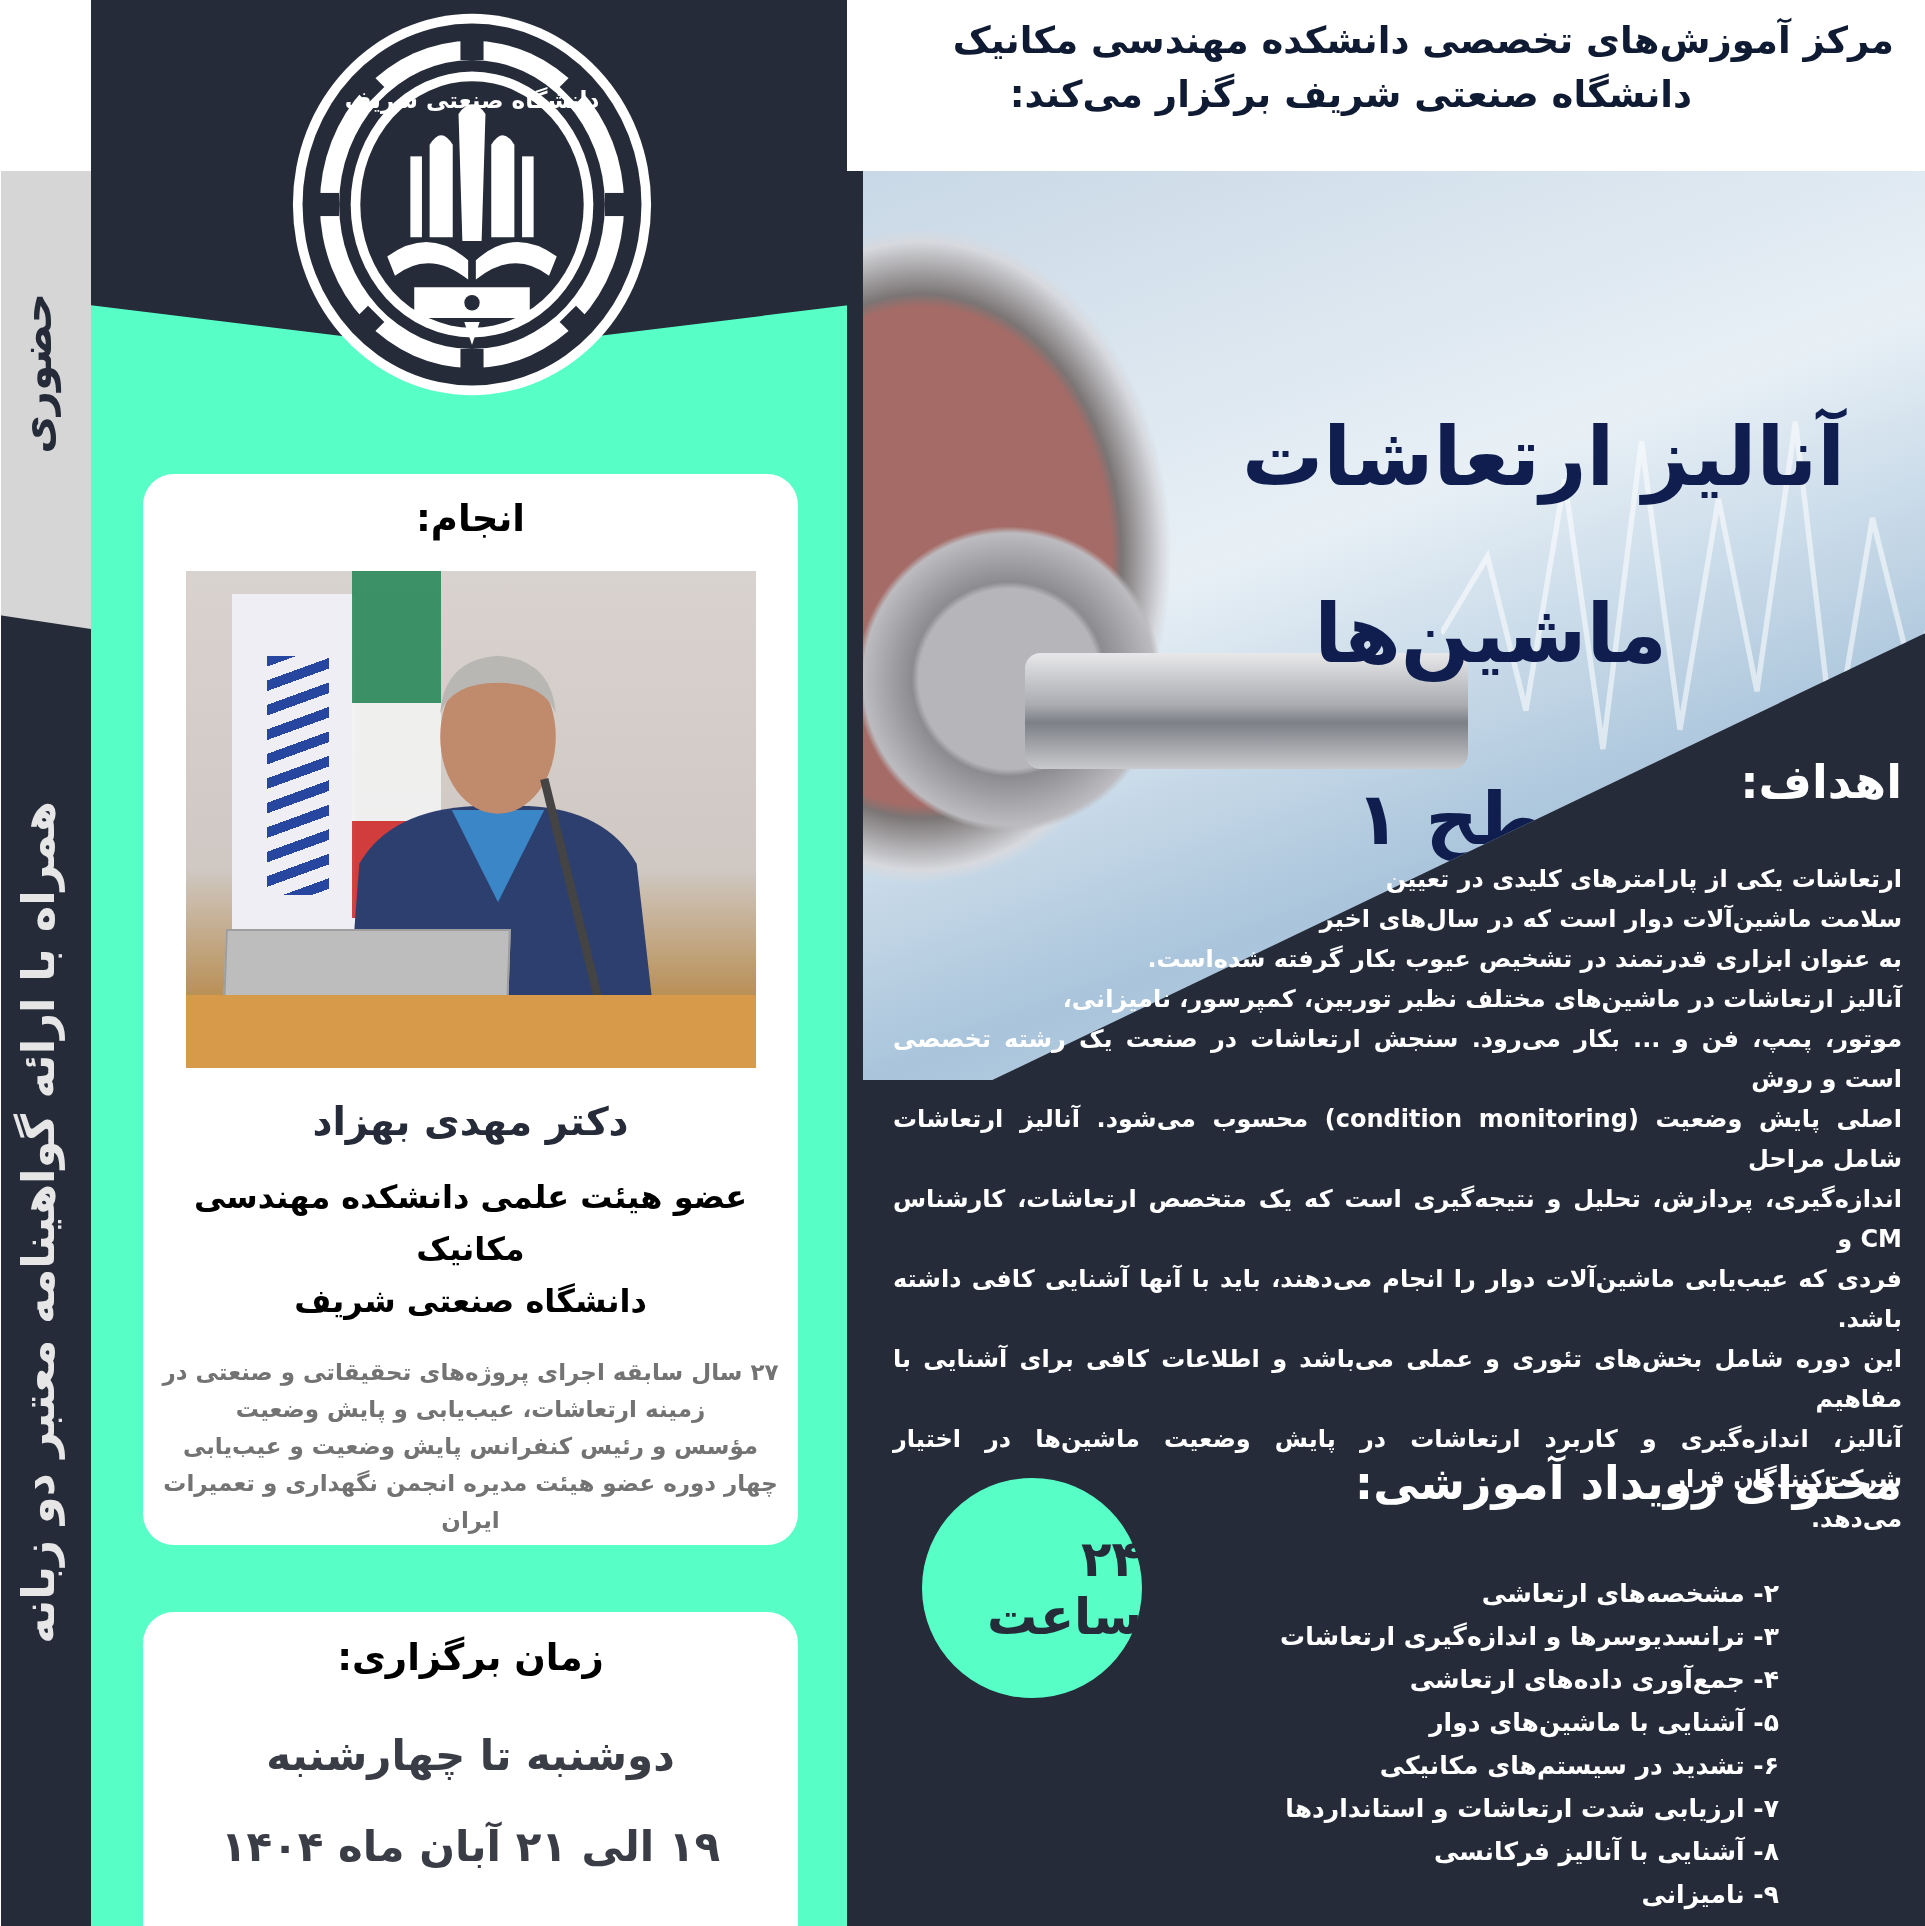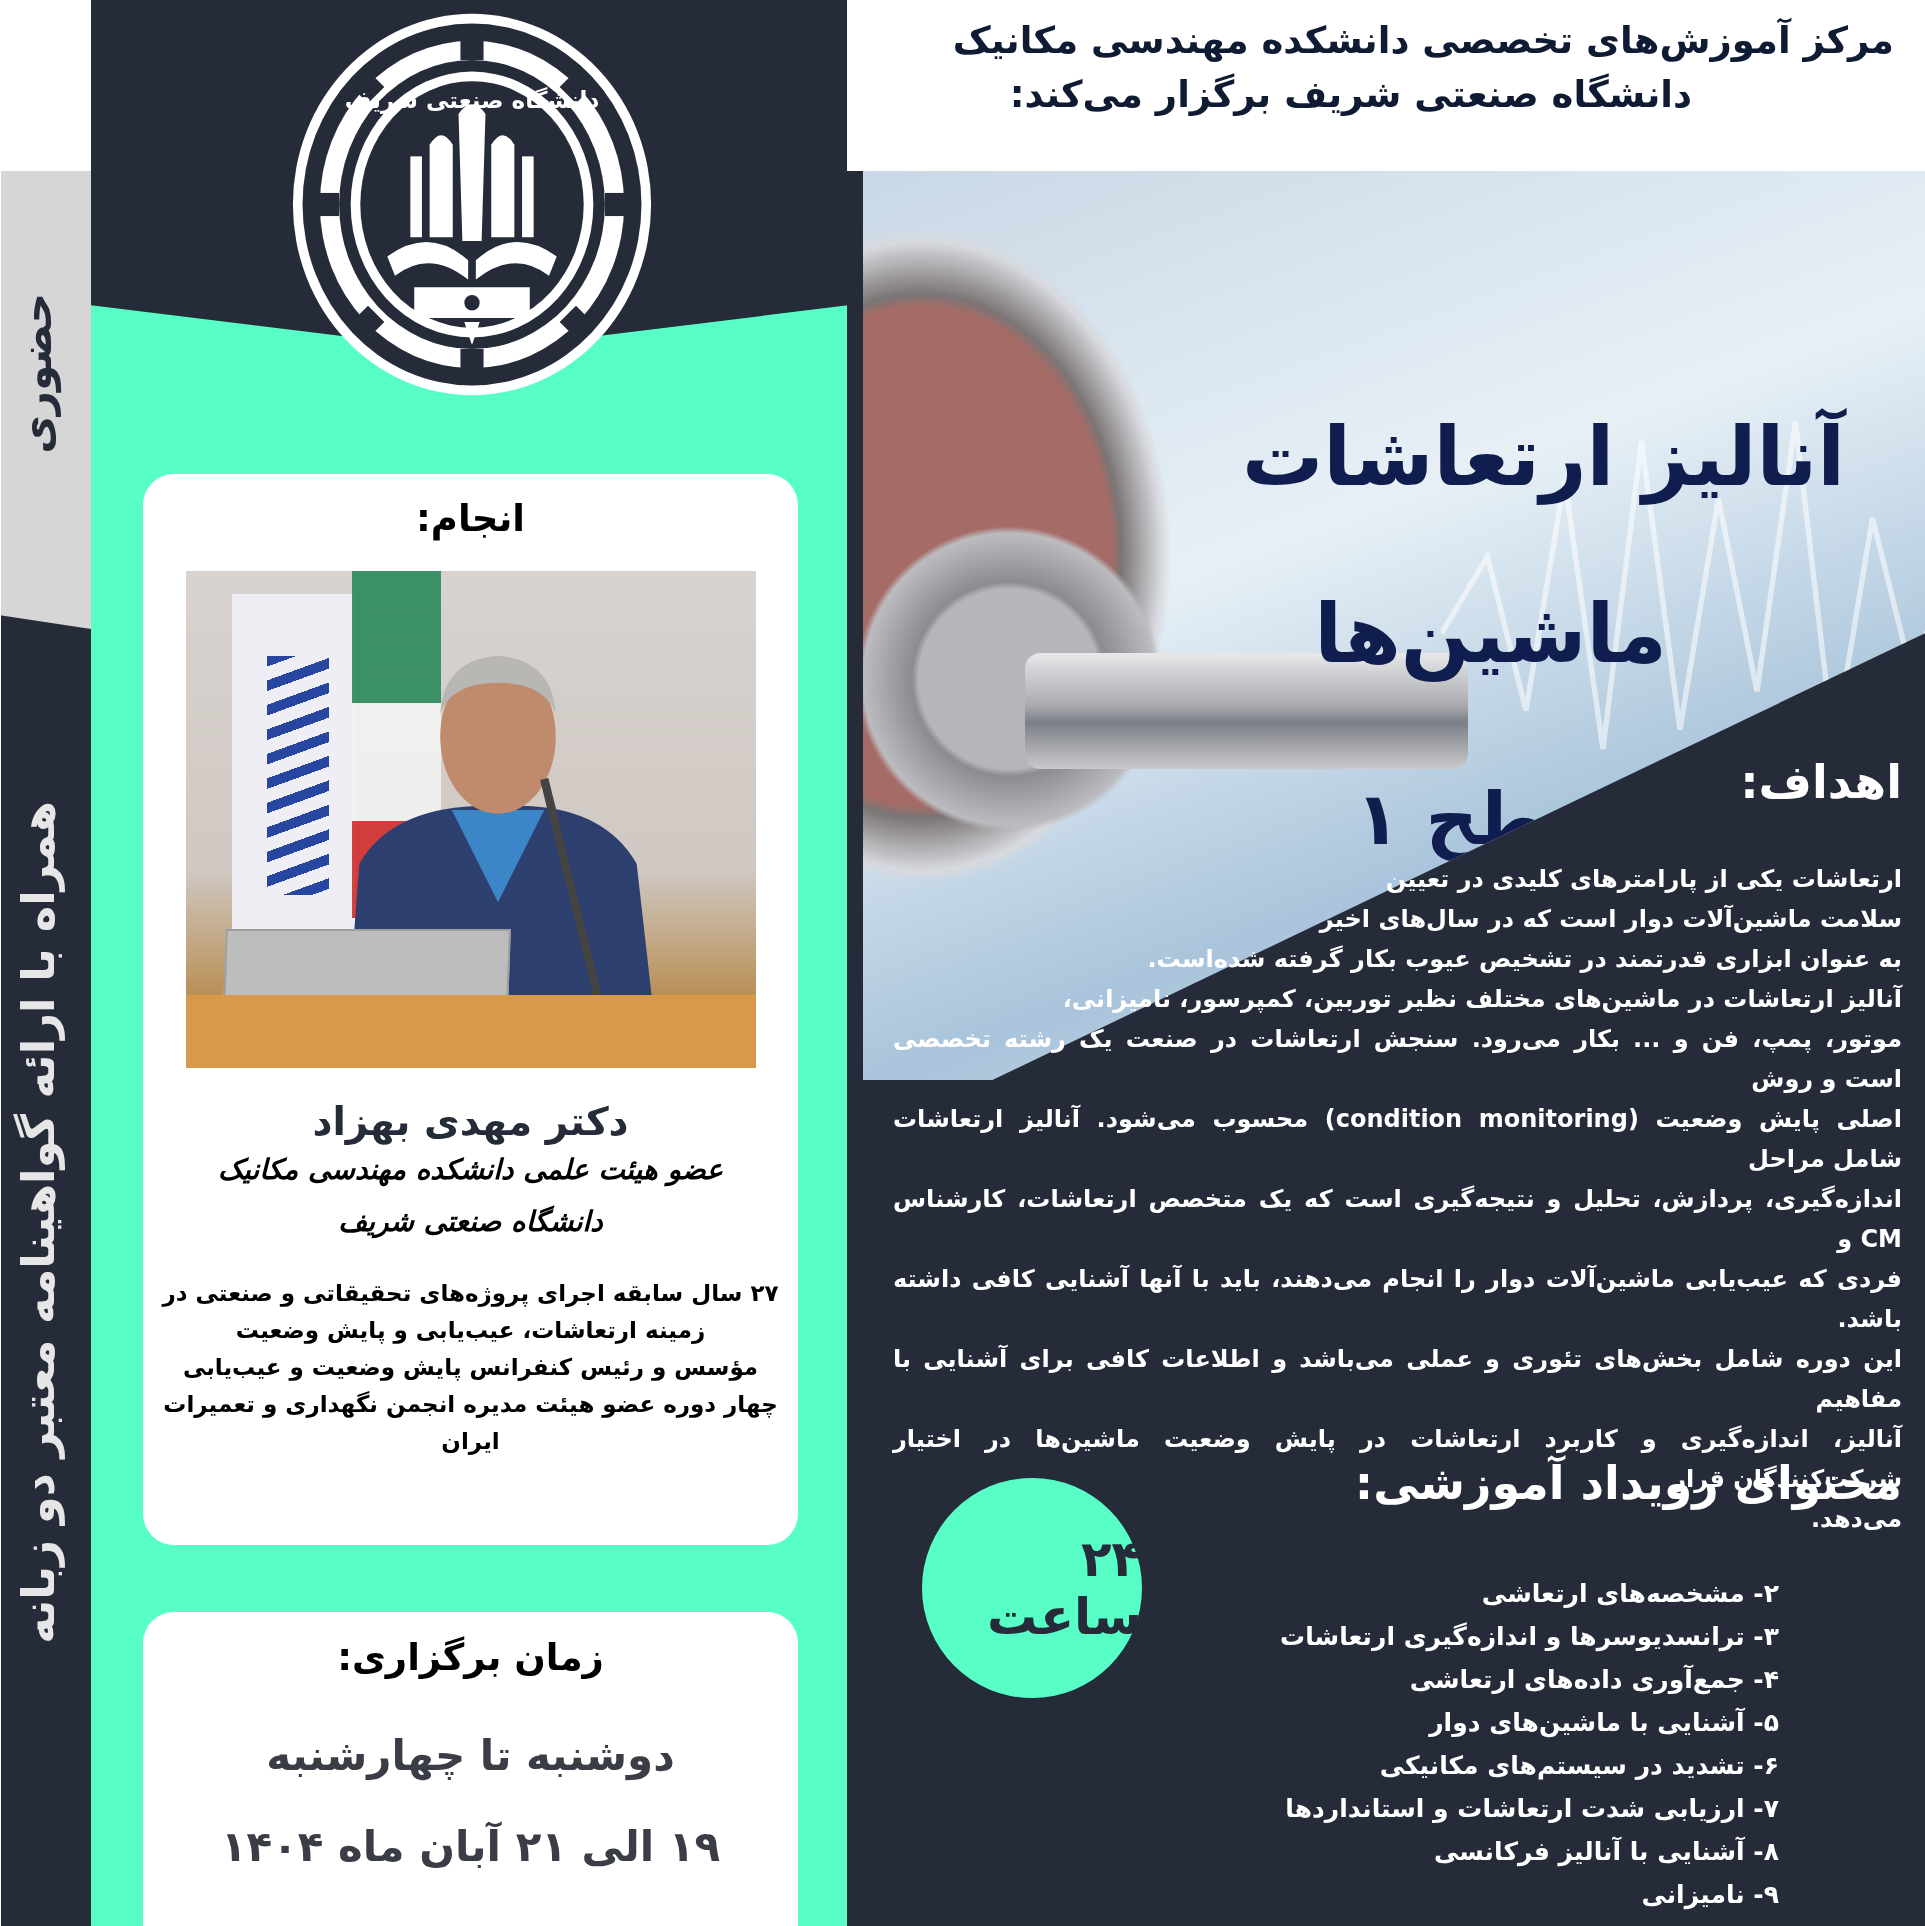--- a/index.html
+++ b/index.html
@@ -40,22 +40,22 @@
     .photo .flag-blue{position:absolute;left:46px;top:23px;width:123px;height:347px;background:#eeeef4;}
     .photo .flag-blue::after{content:"";position:absolute;left:35px;top:62px;width:62px;height:239px;
       background:repeating-linear-gradient(160deg,#2646a0 0 10px,transparent 10px 23px);}
     .photo .flag-iran{position:absolute;left:166px;top:0;width:89px;height:347px;
       background:linear-gradient(180deg,#2a8a5a 0 38%,#f3f3f3 38% 72%,#d22d2d 72% 100%);opacity:.9;}
     .photo .person{position:absolute;left:127px;top:54px;width:370px;height:443px;}
     .photo .podium{position:absolute;left:0;bottom:0;width:100%;height:73px;background:#d79a4a;}
     .photo .laptop{position:absolute;left:37px;top:358px;width:285px;height:162px;background:#bdbdbd;
       transform:skewX(-2deg);border:2.3px solid #9e9e9e;}
     .instr-name{font-size:39px;font-weight:bold;margin-top:31px;color:#252b38;}
-    .instr-aff{font-size:28px;font-weight:bold;line-height:52px;color:#000;font-style:italic;}
-    .instr-bio{font-size:23px;font-weight:bold;line-height:37px;margin-top:27px;color:#000000;padding:0 15.4px;}
+    .instr-aff{font-size:32px;font-weight:bold;line-height:52px;margin-top:27px;color:#000;}
+    .instr-bio{font-size:23px;font-weight:bold;line-height:37px;margin-top:27px;color:#737373;padding:0 15.4px;}
     .time-days{font-size:42px;font-weight:bold;margin-top:52px;color:#3a3d46;}
     .time-dates{font-size:42px;font-weight:bold;margin-top:42px;color:#3a3d46;}
     .card-time h3{margin-top:24px;}
 
     
     .right-col{position:absolute;left:847px;top:0;width:1078px;height:2350px;background:var(--navy);}
     .right-top-white{position:absolute;left:0;top:0;width:100%;height:171px;background:#fff;}
     .org-line{position:absolute;right:31px;font-size:37px;font-weight:bold;color:#0f1a33;white-space:nowrap;}
     .org-line-1{top:19px;}
     .org-line-2{top:73px;right:233px;text-align:right;}

